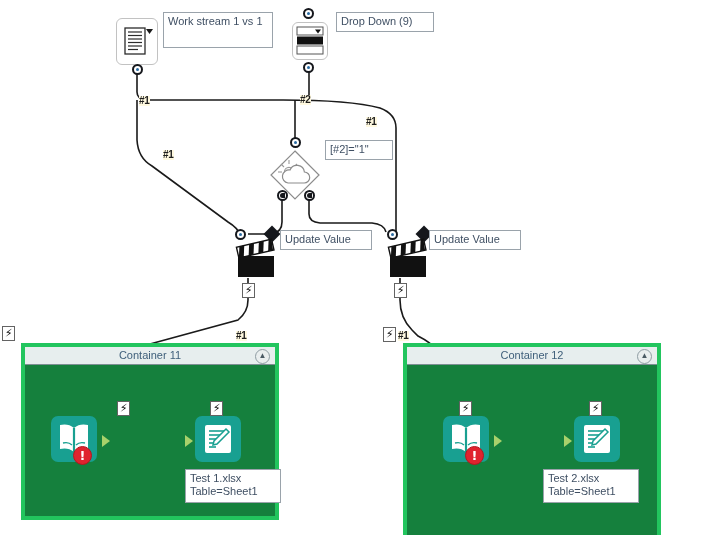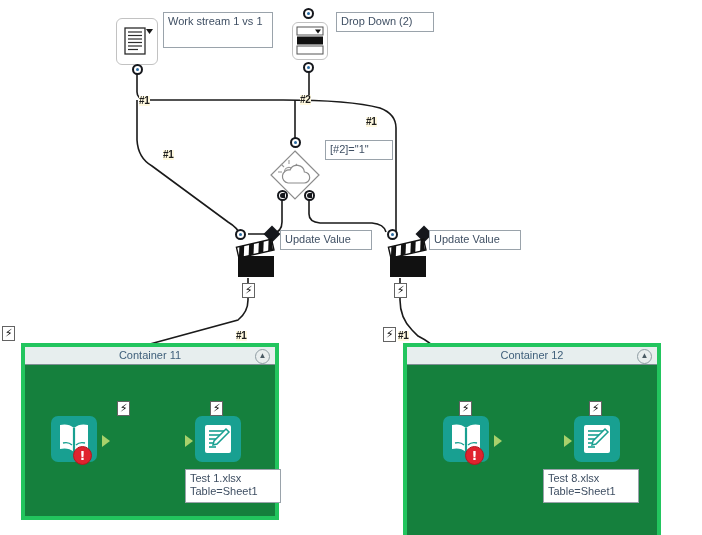--- a/index.html
+++ b/index.html
@@ -239,21 +239,21 @@
   <div class="toolbox" style="left:292px;top:22px;width:36px;height:38px;">
     <svg width="34" height="36" viewBox="0 0 34 36">
       <rect x="4" y="4" width="26" height="8" fill="#ffffff" stroke="#555" stroke-width="1"></rect>
       <path d="M22,6.5 L28,6.5 L25,10.5 Z" fill="#111"></path>
       <rect x="4" y="13.5" width="26" height="8" fill="#111111"></rect>
       <rect x="4" y="23" width="26" height="8" fill="#ffffff" stroke="#555" stroke-width="1"></rect>
     </svg>
   </div>
   <div class="port" style="left:303px;top:62px;"></div>
 
-  <div class="lbl" style="left:336px;top:12px;width:98px;height:20px;">Drop Down (2)</div>
+  <div class="lbl" style="left:336px;top:12px;width:98px;height:20px;">Drop Down (9)</div>
 
   <span class="tag" style="left:139px;top:96px;">#1</span>
   <span class="tag" style="left:300px;top:95px;">#2</span>
   <span class="tag" style="left:366px;top:117px;">#1</span>
   <span class="tag" style="left:163px;top:150px;">#1</span>
 
   <div class="port" style="left:290px;top:137px;"></div>
   <div class="node" style="left:268px;top:148px;width:54px;height:54px;">
     <svg width="54" height="54" viewBox="0 0 54 54">
       <polygon points="27,3 51,27 27,51 3,27" fill="#ffffff" stroke="#8c8c8c" stroke-width="1.2"></polygon>
@@ -391,18 +391,18 @@
             <line x1="14" y1="15" x2="31" y2="15"></line>
             <line x1="14" y1="19" x2="28" y2="19"></line>
             <line x1="14" y1="23" x2="25" y2="23"></line>
             <line x1="14" y1="27" x2="23" y2="27"></line>
             <line x1="14" y1="31" x2="21" y2="31"></line>
           </g>
           <path d="M31,13 L34,16 L22,28 L18,29 L19,25 Z" fill="#ffffff" stroke="#18a091" stroke-width="1.5"></path>
         </svg>
       </div>
 
-      <div class="lbl" style="left:136px;top:104px;width:96px;height:34px;">Test 8.xlsx
+      <div class="lbl" style="left:136px;top:104px;width:96px;height:34px;">Test 2.xlsx
 Table=Sheet1</div>
     </div>
   </div>
 
 </div>
 
 </body></html>

